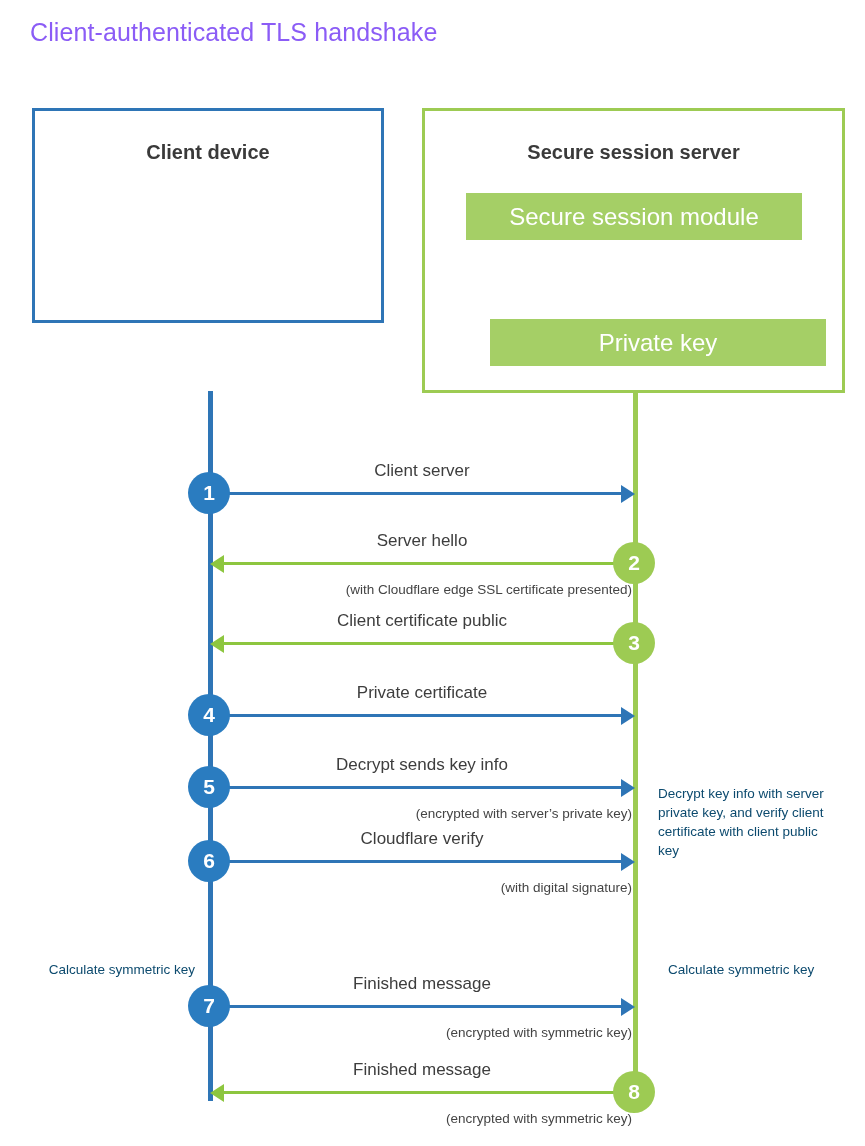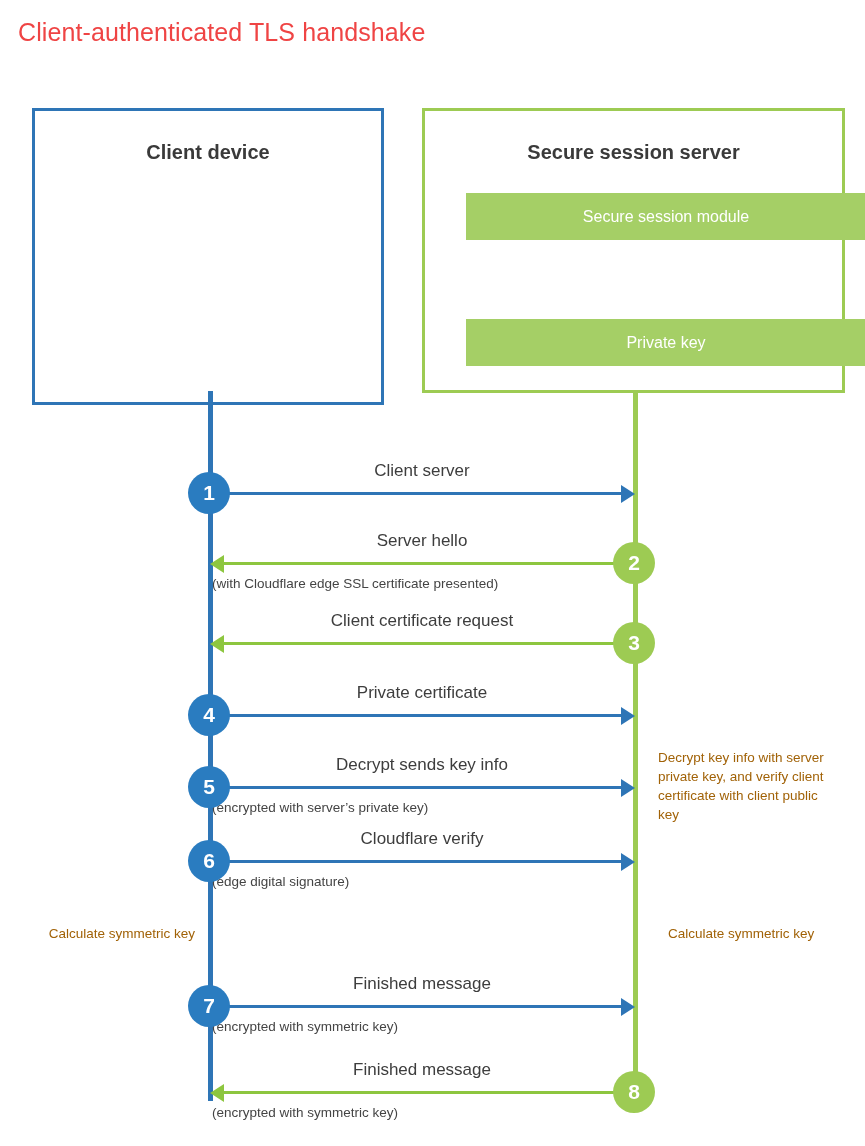--- a/index.html
+++ b/index.html
@@ -15,40 +15,40 @@
     position: relative;
     width: 865px;
     height: 1146px;
     background: #ffffff;
     overflow: hidden;
   }
 
   
   #page-title {
     position: absolute;
-    left: 18px;
+    left: 30px;
     top: 18px;
     font-size: 25px;
-    color: #ef4444;
+    color: #8b5cf6;
     font-weight: 400;
     letter-spacing: 0.1px;
     white-space: nowrap;
   }
 
   
   .actor-box {
     position: absolute;
     background: #ffffff;
     box-sizing: border-box;
   }
   #client-box {
     left: 32px;
     top: 108px;
     width: 352px;
-    height: 297px;
+    height: 215px;
     border: 3px solid #2e75b6;
   }
   #server-box {
     left: 422px;
     top: 108px;
     width: 423px;
     height: 285px;
     border: 3px solid #9dcb53;
   }
   .actor-title {
@@ -74,32 +74,32 @@
     justify-content: center;
     text-align: center;
     color: #ffffff;
     font-size: 21px;
     line-height: 1.33;
   }
 
   .server-item {
     position: absolute;
     left: 41px;
-    width: 400px;
+    width: 336px;
     height: 47px;
     background: #a5cf66;
     display: flex;
     align-items: center;
     justify-content: center;
     color: #ffffff;
-    font-size: 16px;
+    font-size: 24px;
   }
   #server-item-0 { top: 82px; }
   #server-item-1 { top: 145px; }
-  #server-item-2 { top: 208px; }
+  #server-item-2 { top: 208px; margin-left: 24px; }
 
   
   .lifeline {
     position: absolute;
     width: 5px;
   }
   #lifeline-client {
     left: 208px;
     top: 391px;
     height: 710px;
@@ -162,33 +162,34 @@
     text-align: center;
     font-size: 17px;
     color: #3d3d3d;
     top: -32px;
     white-space: nowrap;
   }
   .msg-sub {
     position: absolute;
     left: 212px;
     width: 420px;
-    text-align: left;
+    text-align: right;
     font-size: 13.5px;
     color: #444444;
-    top: 13px;
+    top: 19px;
     white-space: nowrap;
   }
 
   
   .side-note {
     position: absolute;
     font-size: 13.5px;
     line-height: 1.42;
-    color: #a16207;
+    color: #0c4a6e;
+    margin-top: 36px;
   }
   #note-server-decrypt {
     left: 658px;
     top: 748px;
     width: 180px;
     text-align: left;
   }
   #note-client-calc {
     left: 20px;
     top: 924px;
@@ -236,41 +237,41 @@
       <div class="step to-client" style="top: 563px;">
         <div class="arrow-line" style="left: 222px; width: 413px;"></div>
         <div class="arrow-head left" style="left: 210px;"></div>
         <div class="msg-label">Server hello</div>
         <div class="msg-sub">(with Cloudflare edge SSL certificate presented)</div>
         <div class="badge green">2</div>
       </div>
       <div class="step to-client" style="top: 643px;">
         <div class="arrow-line" style="left: 222px; width: 413px;"></div>
         <div class="arrow-head left" style="left: 210px;"></div>
-        <div class="msg-label">Client certificate request</div>
+        <div class="msg-label">Client certificate public</div>
         <div class="badge green">3</div>
       </div>
       <div class="step to-server" style="top: 715px;">
         <div class="arrow-line" style="left: 210px; width: 413px;"></div>
         <div class="arrow-head right" style="left: 621px;"></div>
         <div class="msg-label">Private certificate</div>
         <div class="badge blue">4</div>
       </div>
       <div class="step to-server" style="top: 787px;">
         <div class="arrow-line" style="left: 210px; width: 413px;"></div>
         <div class="arrow-head right" style="left: 621px;"></div>
         <div class="msg-label">Decrypt sends key info</div>
         <div class="msg-sub">(encrypted with server’s private key)</div>
         <div class="badge blue">5</div>
       </div>
       <div class="step to-server" style="top: 861px;">
         <div class="arrow-line" style="left: 210px; width: 413px;"></div>
         <div class="arrow-head right" style="left: 621px;"></div>
         <div class="msg-label">Cloudflare verify</div>
-        <div class="msg-sub">(edge digital signature)</div>
+        <div class="msg-sub">(with digital signature)</div>
         <div class="badge blue">6</div>
       </div>
       <div class="step to-server" style="top: 1006px;">
         <div class="arrow-line" style="left: 210px; width: 413px;"></div>
         <div class="arrow-head right" style="left: 621px;"></div>
         <div class="msg-label">Finished message</div>
         <div class="msg-sub">(encrypted with symmetric key)</div>
         <div class="badge blue">7</div>
       </div>
       <div class="step to-client" style="top: 1092px;">

